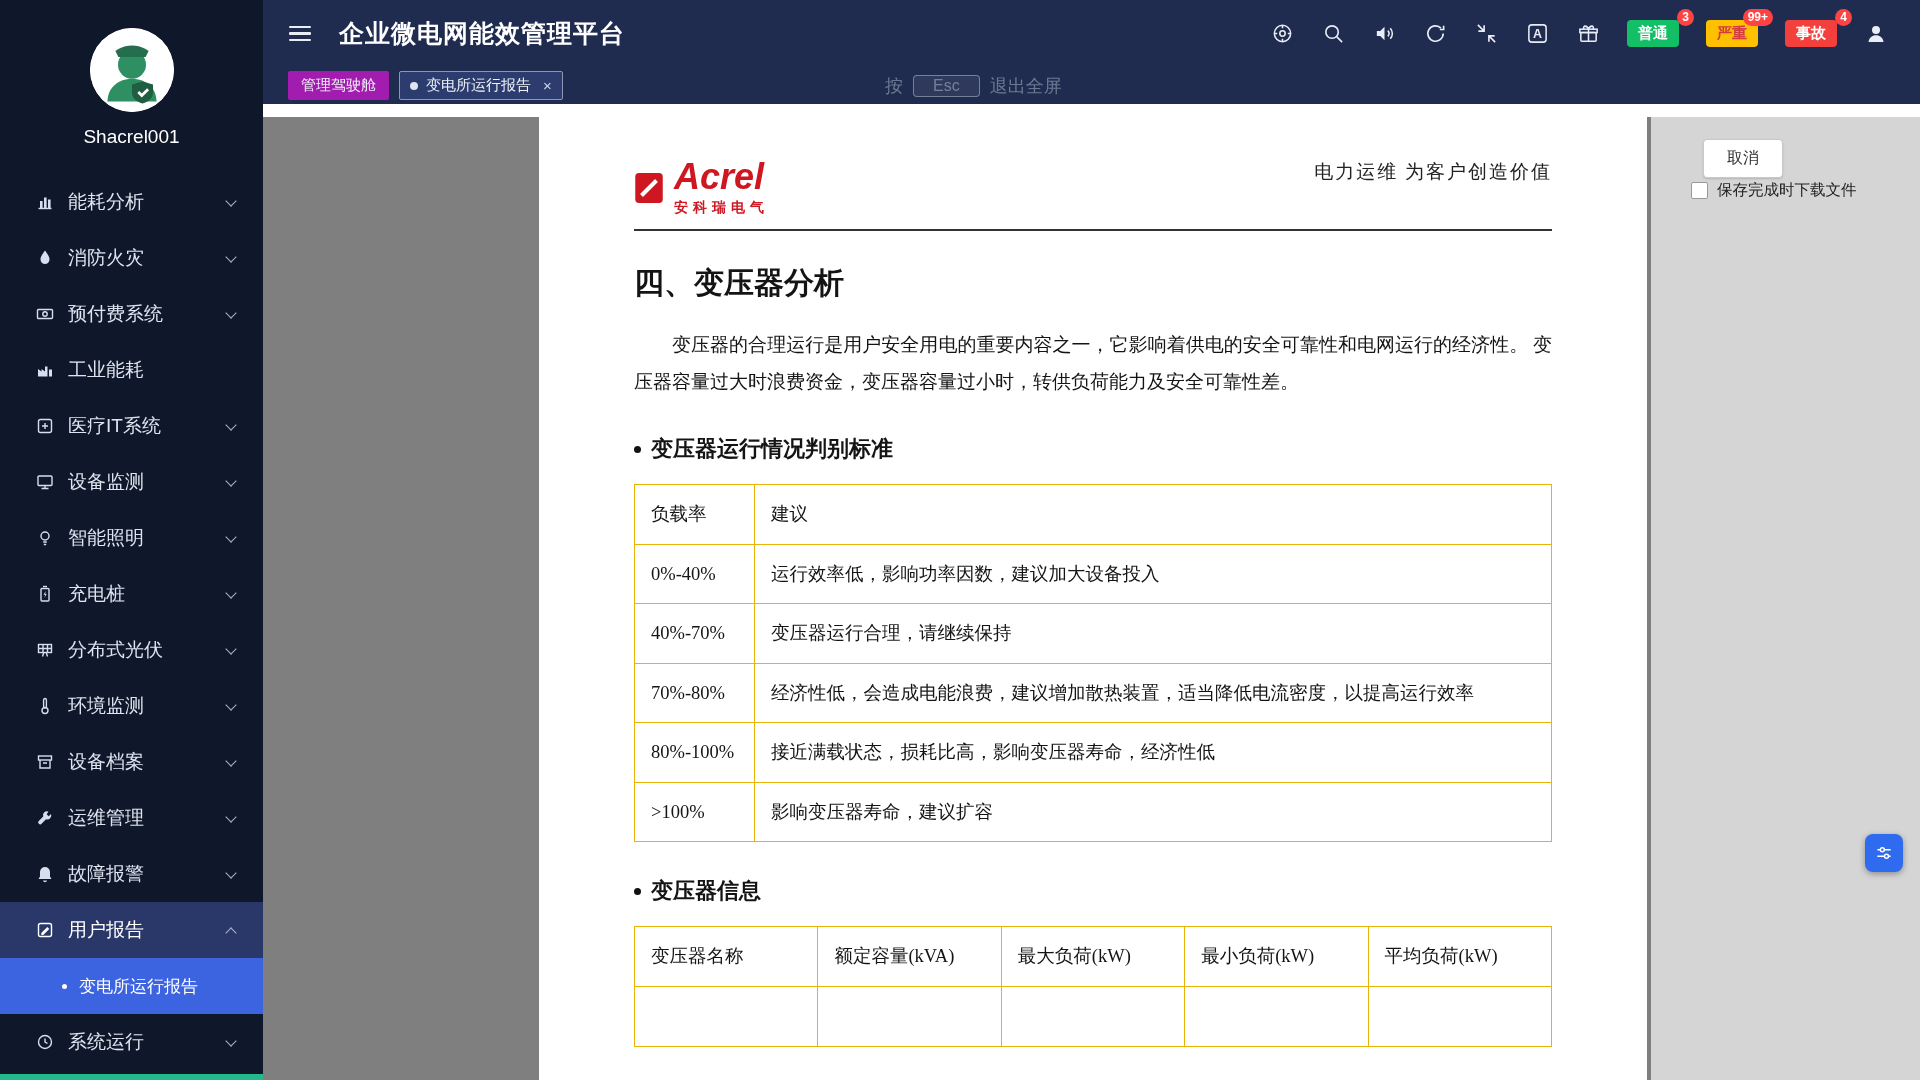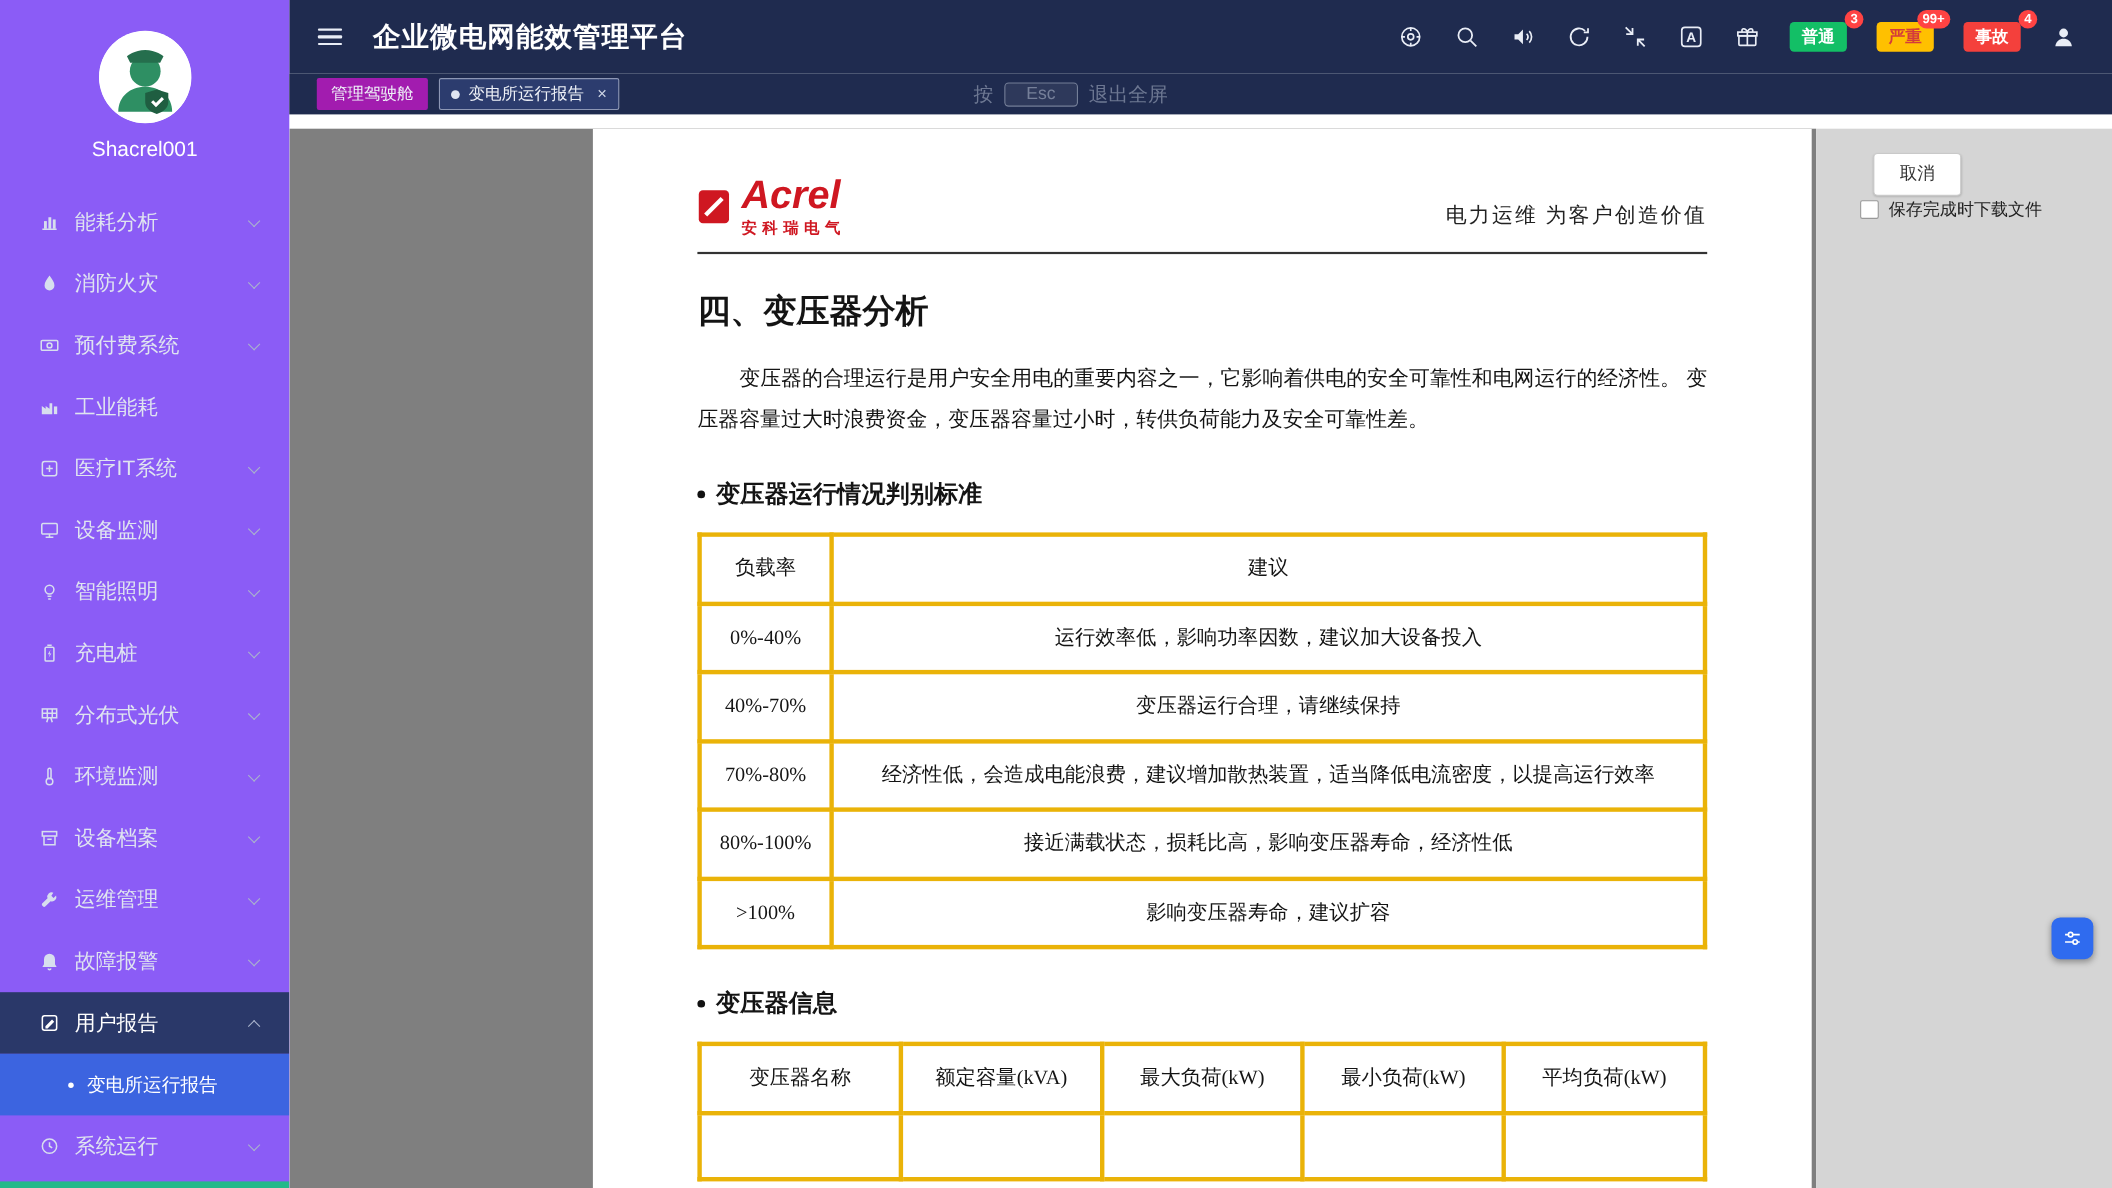--- a/index.html
+++ b/index.html
@@ -3,21 +3,21 @@
 <meta charset="utf-8">
 <style>
   * { box-sizing: border-box; }
   html,body { margin:0; padding:0; }
   body {
     width:1920px; height:1080px; overflow:hidden; position:relative;
     font-family:"Liberation Sans", sans-serif; background:#fff; display:flex;
   }
 
   
-  .sidebar { position:relative; width:263px; min-width:263px; height:100%; background:#8b5cf6; color:#dfe4f0; overflow:hidden; }
+  .sidebar { position:relative; width:263px; min-width:263px; height:100%; background:#0f172a; color:#dfe4f0; overflow:hidden; }
   .avatar-wrap { display:flex; justify-content:center; margin-top:28px; }
   .avatar { width:84px; height:84px; border-radius:50%; background:#fff; overflow:hidden; }
   .username { text-align:center; margin-top:14px; font-size:19px; color:#ffffff; }
   .nav { margin-top:26px; }
   .nav-item { height:56px; display:flex; align-items:center; padding-left:36px; gap:14px; font-size:19px; cursor:pointer; color:#dfe4f0; }
   .nav-item .nicon { width:18px; height:18px; flex:0 0 18px; display:flex; align-items:center; justify-content:center; }
   .chev { width:8px; height:8px; border-right:1.5px solid #aab3cc; border-bottom:1.5px solid #aab3cc; transform:rotate(45deg); margin-left:auto; margin-right:28px; margin-top:-3px; }
   .chev.up { transform:rotate(-135deg); margin-top:5px; }
   .nav-item.active { background:#2a3869; color:#fff; }
   .sub-item { height:56px; display:flex; align-items:center; padding-left:62px; gap:12px; background:#3c64e0; color:#fff; font-size:17px; cursor:pointer; }
@@ -47,34 +47,34 @@
   .tab-dot { width:8px; height:8px; border-radius:50%; background:#dfe5f2; }
   .tab-close { margin-left:4px; color:#cfd6e6; font-size:15px; line-height:1; cursor:pointer; }
   .esc-hint { position:absolute; left:622px; top:50%; transform:translateY(-50%); display:flex; align-items:center; gap:10px; color:rgba(205,212,228,0.45); font-size:18px; pointer-events:none; }
   .esc-key { border:1px solid rgba(205,212,228,0.45); border-radius:4px; padding:1px 19px; font-size:16px; background:rgba(255,255,255,0.07); }
 
   
   .content { flex:1; background:#fff; padding-top:13px; display:flex; overflow:hidden; }
   .preview { width:1388px; min-width:1388px; background:#7f7f7f; overflow:hidden; }
   .page { margin-left:276px; width:1108px; min-height:1400px; background:#fff; padding:42px 95px; font-family:"Liberation Serif","DejaVu Serif",serif; color:#141414; }
 
-  .logo-row { display:flex; align-items:flex-end; justify-content:space-between;gap:23px; }
+  .logo-row { display:flex; align-items:flex-start; justify-content:space-between;gap:23px; }
   .logo { display:flex; align-items:center; gap:10px; }
   .logo-text .brand { font-size:36px; font-weight:bold; font-style:italic; color:#cf1721; font-family:"Liberation Sans",sans-serif; line-height:1; }
   .logo-text .sub { font-size:14px; font-weight:bold; color:#cf1721; letter-spacing:5px; margin-top:4px; }
   .tagline { font-size:19px; color:#222; padding-bottom:8px; letter-spacing:2px; }
   .rule { border-bottom:2px solid #333; margin-top:12px; }
 
   .doc-h2 { font-size:30px; font-weight:bold; margin-top:32px; }
   .doc-p  { font-size:19px; line-height:37px; margin-top:22px; text-indent:2em; text-align:justify; }
   .doc-h3 { display:flex; align-items:center; gap:10px; font-size:22px; font-weight:bold; margin-top:34px; }
   .h3-dot { width:7px; height:7px; border-radius:50%; background:#111; }
 
   .doc-table { border-collapse:collapse; width:100%; margin-top:20px; font-size:18.5px; }
-  .doc-table td { border:4px solid #eab308; padding:14px 16px; text-align:center; vertical-align:middle; line-height:1.65; }
+  .doc-table td { border:1px solid #eab308; padding:14px 16px; text-align:left; vertical-align:middle; line-height:1.65; }
   .criteria-table td:first-child { width:120px; white-space:nowrap; }
   .info-table td { width:20%; white-space:nowrap; }
   .empty-row td { height:60px; }
 
   
   .side-panel { flex:1; background:#d5d5d5; padding:22px 0 0 40px; }
   .cancel-btn { display:inline-block; margin-left:12px; background:#fff; border:1px solid #c9c9c9; border-radius:4px; padding:8px 23px; font-size:16px; color:#333; cursor:pointer; box-shadow:0 1px 2px rgba(0,0,0,0.15); }
   .dl-row { margin-top:2px; display:flex; align-items:center; gap:9px; }
   .checkbox { width:17px; height:17px; background:#fff; border:1px solid #999; border-radius:2px; cursor:pointer; }
   .dl-label { font-size:15.5px; color:#222; }

